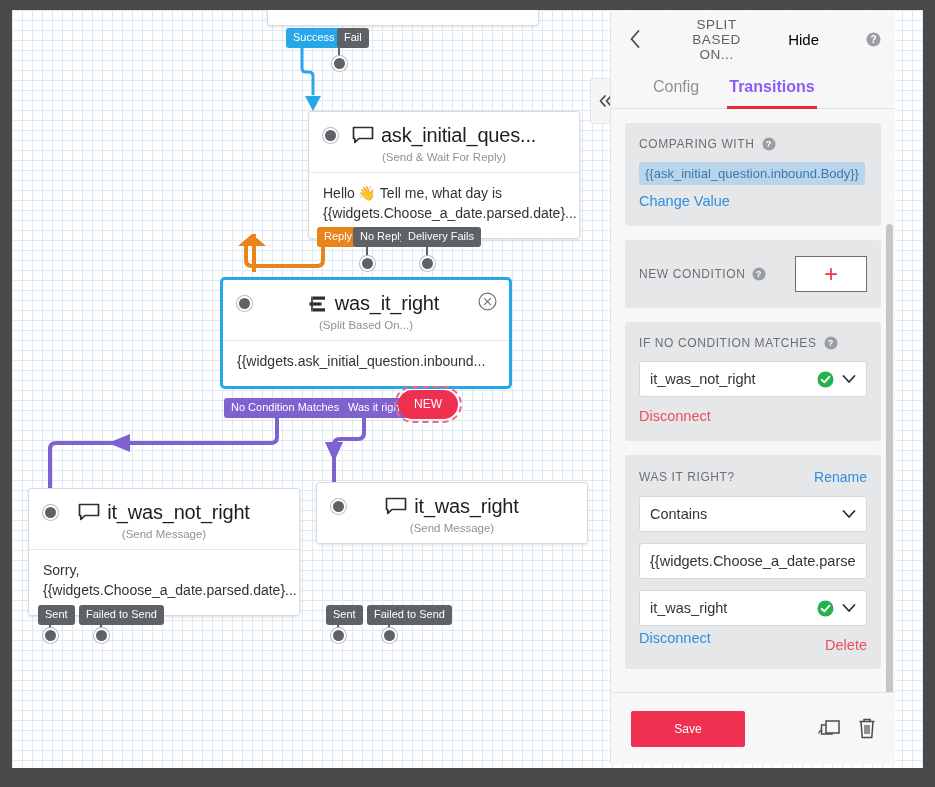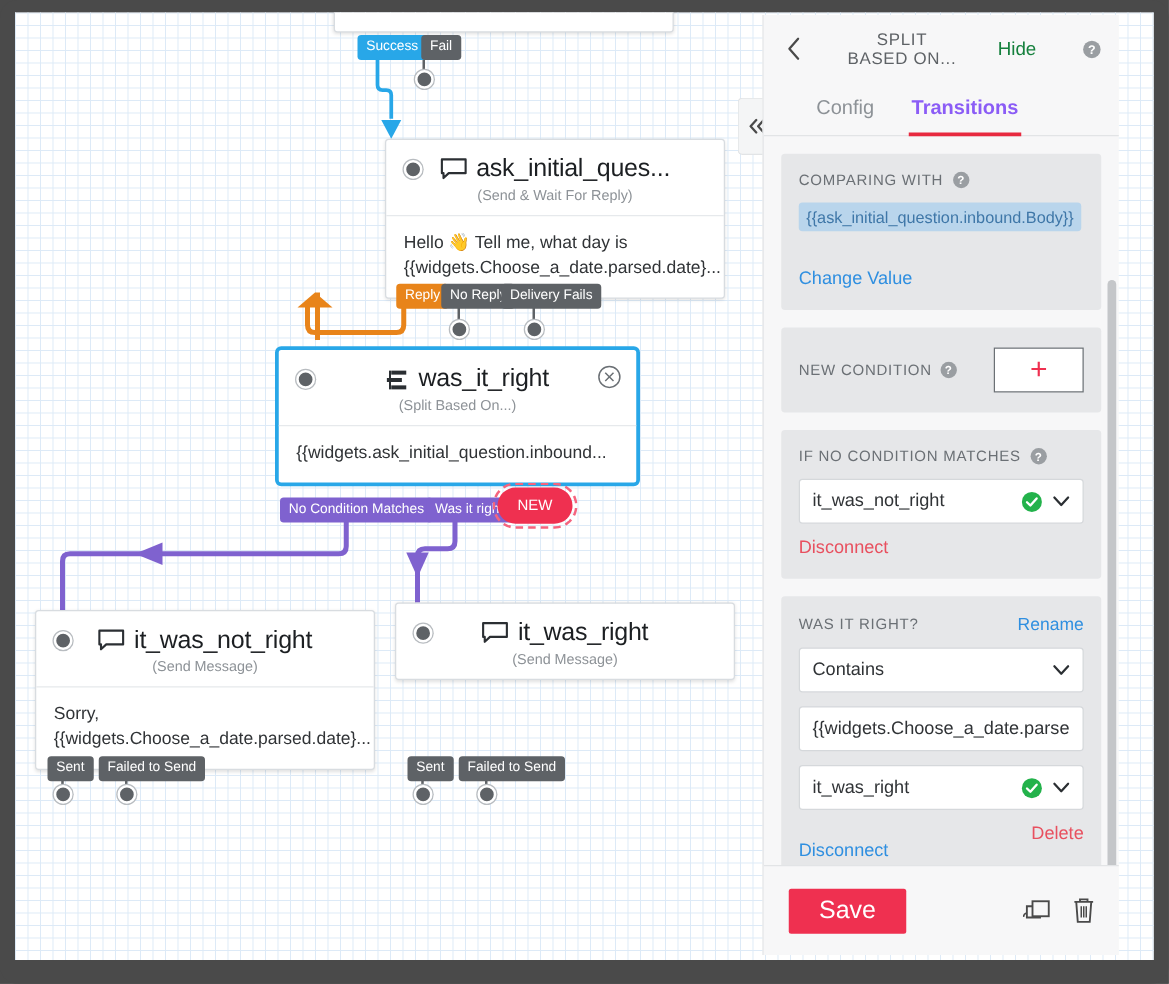--- a/index.html
+++ b/index.html
@@ -142,22 +142,22 @@
     background: #f7f7f8;
     gap: 32px;
   }
   .back-chevron { width: 20px; flex: 0 0 auto; }
   .panel-title {
     flex: 1 1 auto; text-align: center;
     font-size: 13.5px; color: #5e6266;
     letter-spacing: .55px;
   }
   .hide-link {
-    font-size: 15px; color: #15803d; flex: 0 0 auto;
-    margin-right: 5px;
+    font-size: 15px; color: #000000; flex: 0 0 auto;
+    margin-right: 15px;
   }
   .help-ico { flex: 0 0 auto; }
 
   .tabs {
     display: flex; gap: 26px;
     padding: 6px 28px 0 40px;
     border-bottom: 1px solid #e2e4e6;
     background: #f7f7f8;
     flex: 0 0 auto;
   }
@@ -193,21 +193,21 @@
     display: inline-block;
     background: #b9d5ec;
     color: #3f77a8;
     font-size: 13px;
     padding: 4px 6px;
     border-radius: 3px;
     margin-top: 11px;
     white-space: nowrap;
     overflow: hidden;
   }
-  .link-blue { font-size: 14.5px; color: #2f8fe0; display: inline-block; margin-top: 25px; }
+  .link-blue { font-size: 14.5px; color: #2f8fe0; display: inline-block; margin-top: 4px; }
   .link-red  { font-size: 14.5px; color: #e8505f; display: inline-block; margin-top: 11px; }
   .link-rename { font-size: 14px; color: #2f8fe0; }
   .plus-btn {
     width: 72px; height: 36px;
     background: #fff; border: 1px solid #6b7075;
     display: flex; align-items: center; justify-content: center;
     color: #ef3050; font-size: 24px; line-height: 1;
   }
   .field {
     margin-top: 11px;
@@ -228,22 +228,22 @@
   .panel-footer {
     flex: 0 0 auto;
     height: 72px;
     border-top: 1px solid #e2e4e6;
     background: #f7f7f8;
     display: flex; align-items: center;
     padding: 0 18px 0 20px;
   }
   .save-btn {
     background: #ef3050; color: #fff;
-    font-size: 20px;
-    width: 94px; height: 36px;
+    font-size: 12px;
+    width: 114px; height: 36px;
     border: none; border-radius: 2px;
     display: flex; align-items: center; justify-content: center;
   }
   .footer-icons { margin-left: auto; display: flex; gap: 16px; align-items: center; }
 
   .panel-scrollbar {
     position: absolute;
     right: 2px; top: 115px;
     width: 7px; height: 560px;
     background: #c4c6c9;

